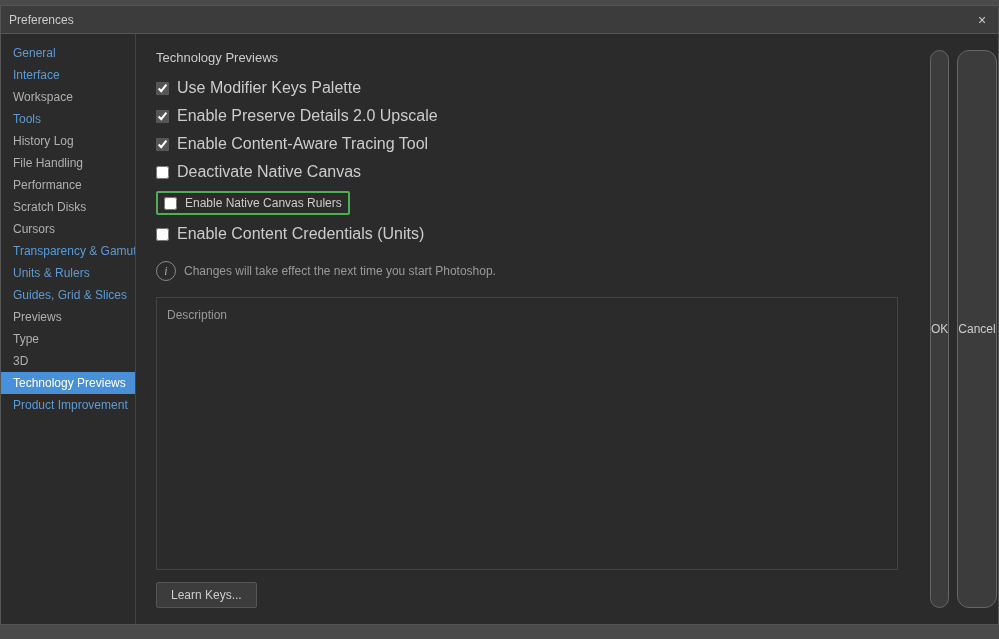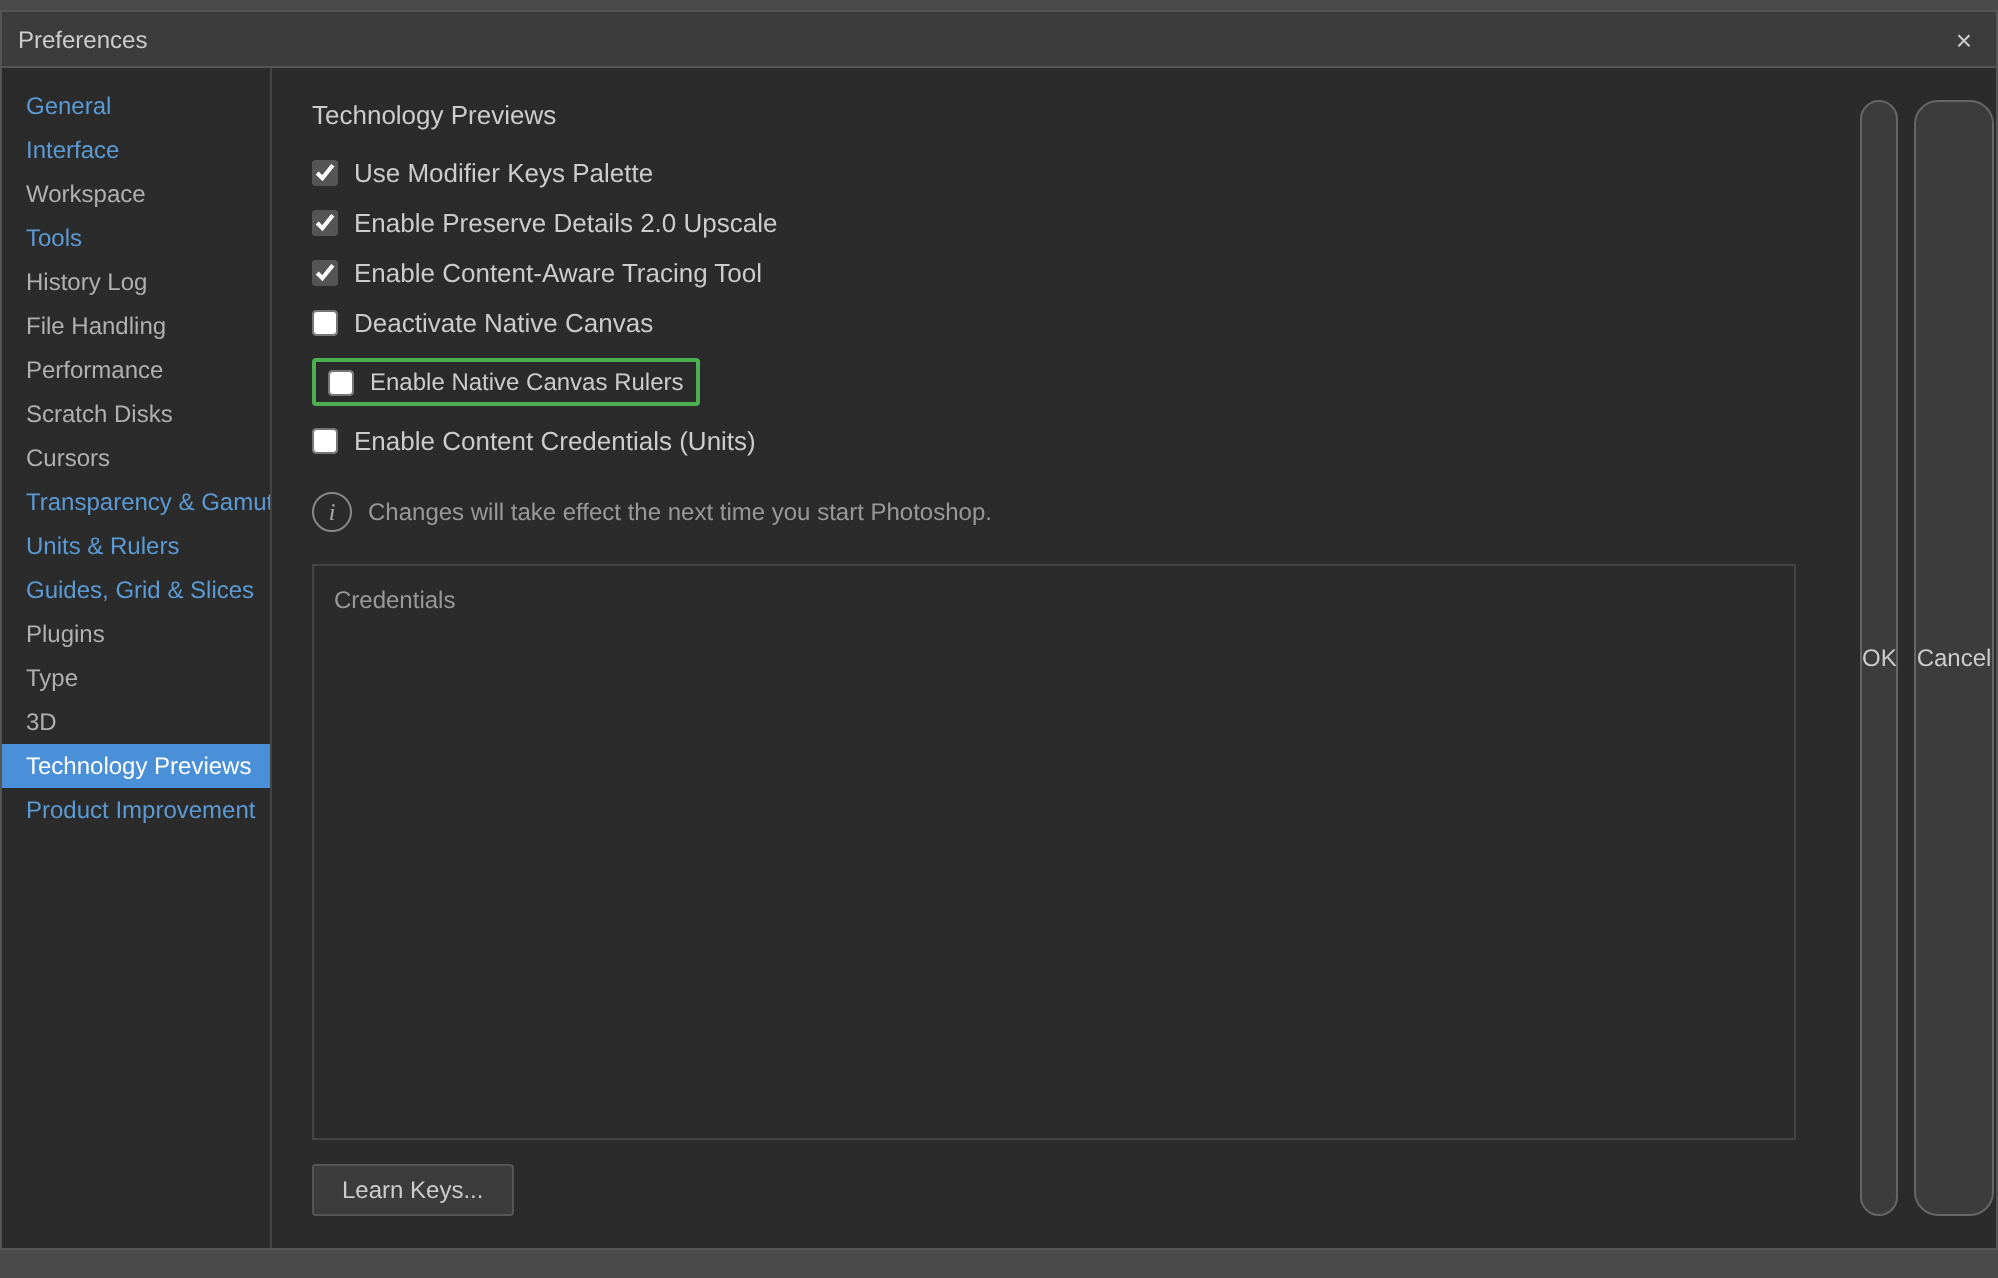--- a/index.html
+++ b/index.html
@@ -112,21 +112,21 @@
     .checkbox-row input[type="checkbox"] {
       width: 13px;
       height: 13px;
       cursor: pointer;
       flex-shrink: 0;
       accent-color: #555;
     }
 
     .checkbox-row label {
       color: #ccc;
-      font-size: 13px;
+      font-size: 16px;
       cursor: pointer;
     }
 
     .highlighted-row {
       border: 2px solid #4caf50;
       border-radius: 2px;
       padding: 3px 6px;
       display: inline-flex;
       align-items: center;
       gap: 8px;
@@ -224,21 +224,21 @@
         <div class="sidebar-item">Workspace</div>
         <div class="sidebar-item highlight">Tools</div>
         <div class="sidebar-item">History Log</div>
         <div class="sidebar-item">File Handling</div>
         <div class="sidebar-item">Performance</div>
         <div class="sidebar-item">Scratch Disks</div>
         <div class="sidebar-item">Cursors</div>
         <div class="sidebar-item highlight">Transparency &amp; Gamut</div>
         <div class="sidebar-item highlight">Units &amp; Rulers</div>
         <div class="sidebar-item highlight">Guides, Grid &amp; Slices</div>
-        <div class="sidebar-item">Plugins</div>
+        <div class="sidebar-item">Previews</div>
         <div class="sidebar-item">Type</div>
         <div class="sidebar-item">3D</div>
         <div class="sidebar-item active">Technology Previews</div>
         <div class="sidebar-item highlight">Product Improvement</div>
       </div>
 
     <div class="main-panel">
       <div class="section-title">Technology Previews</div>
 
       <div id="checkboxes-container"><div class="checkbox-row">
@@ -260,21 +260,21 @@
             <input type="checkbox" id="cb-content-credentials" style="">
             <label for="cb-content-credentials">Enable Content Credentials (Units)</label>
           </div></div>
 
       <div class="info-row">
         <div class="info-icon">i</div>
         <span>Changes will take effect the next time you start Photoshop.</span>
       </div>
 
       <div class="description-box">
-        <div class="description-label">Credentials</div>
+        <div class="description-label">Description</div>
       </div>
 
       <button class="learn-more-btn">Learn Keys...</button>
     </div>
 
     <div class="right-buttons">
       <button class="action-btn">OK</button>
       <button class="action-btn">Cancel</button>
       <button class="action-btn">Prev</button>
       <button class="action-btn">Next</button>

